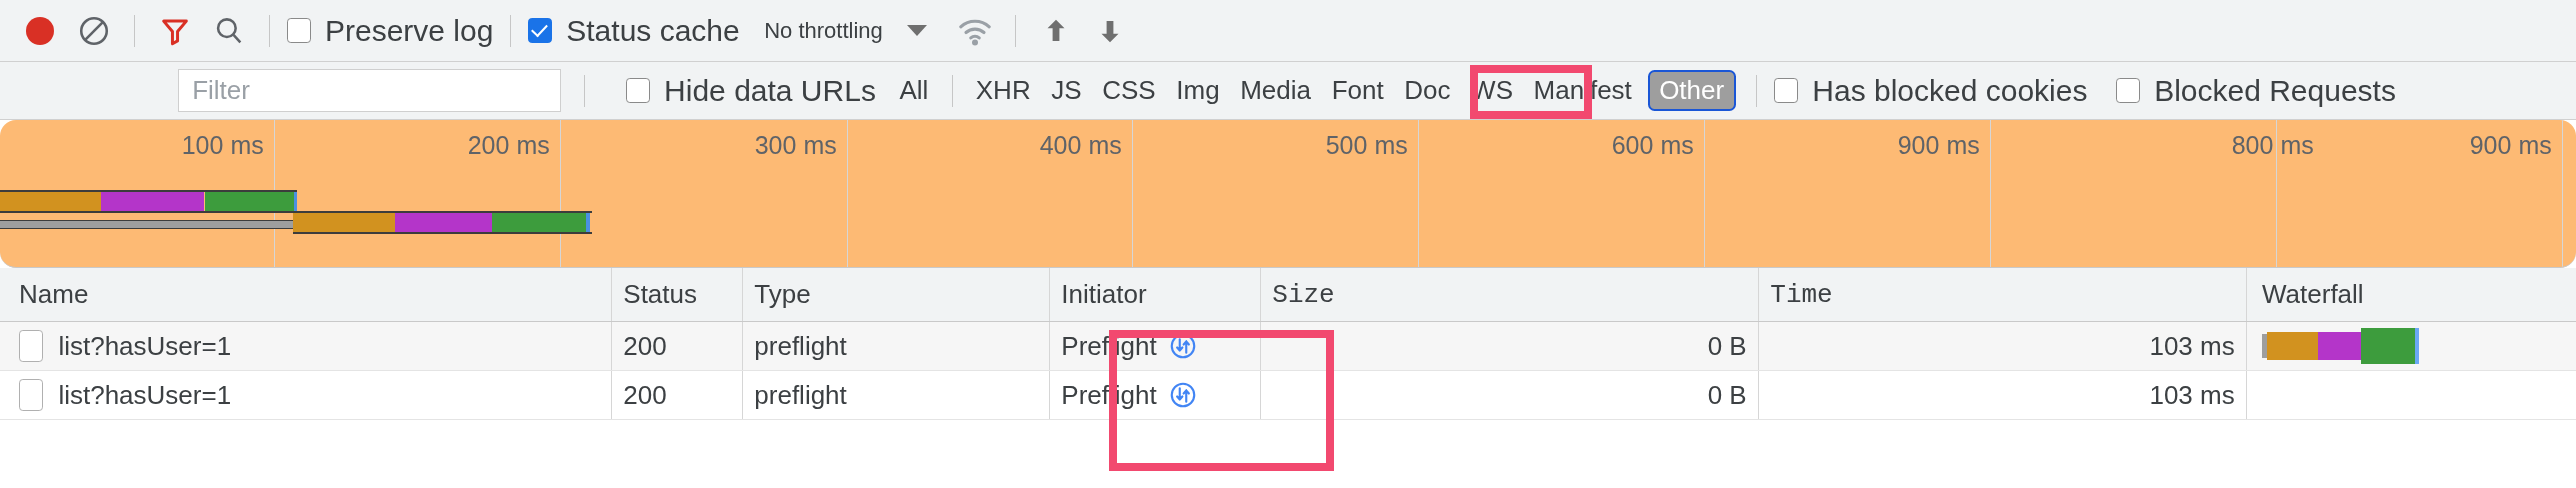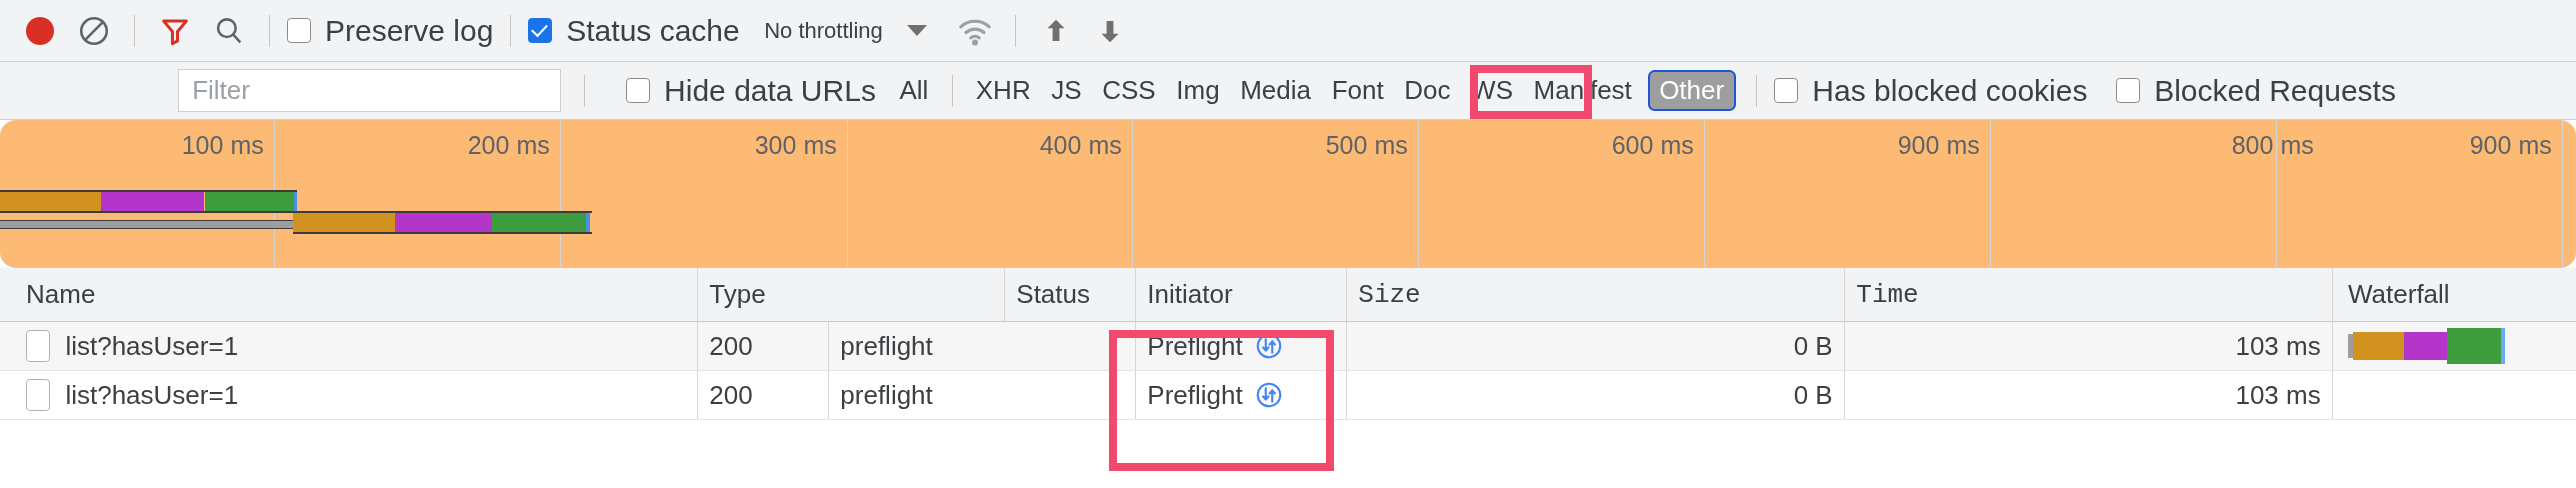--- a/index.html
+++ b/index.html
@@ -159,21 +159,21 @@
   .cell {
     font-size: 26px; color: #3c4043;
     padding: 0 11.3px;
     height: 100%;
     display: flex; align-items: center;
     border-right: 0.9px solid #d6d6d6;
     overflow: hidden; white-space: nowrap;
     flex: 0 0 auto;
   }
   .thead .cell { color: #3c4043; }
-  .c-name { width: 698px; gap: 15px; padding-left: 26px; }
+  .c-name { width: 612px; gap: 15px; padding-left: 19px; }
   .c-status { width: 131px; }
   .c-type { width: 307px; }
   .c-init { width: 211px; gap: 11.3px; }
   .c-size { width: 498px; justify-content: flex-end; }
   .c-time { width: 488px; justify-content: flex-end; }
   .c-wf { width: 242px; border-right: none; padding-left: 15px; }
   .thead .c-size, .thead .c-time { justify-content: flex-start; font-family: Liberation Mono, monospace; }
   .row-cbox {
     width: 24.4px; height: 32px; border: 1.9px solid #b0b0b0;
     border-radius: 3.8px; background: #fff; flex: 0 0 auto;
@@ -336,22 +336,22 @@
     <div class="ov-seg" style="left:293px; width:3.8px; background:#4a90e2;"></div>
   </div>
 
   <div class="ov-shadow" style="left:0px; top:100px; width:293px;"></div>
 </div>
 
 <div class="net-table">
 
   <div class="thead">
     <div class="cell c-name">Name</div>
+    <div class="cell c-status">Status</div>
     <div class="cell c-type">Type</div>
-    <div class="cell c-status">Status</div>
     <div class="cell c-init">Initiator</div>
     <div class="cell c-size">Size</div>
     <div class="cell c-time">Time</div>
     <div class="cell c-wf">Waterfall</div>
   </div>
 
   <div class="trow">
     <div class="cell c-name">
       <span class="row-cbox"></span>
       <span>list?hasUser=1</span>

